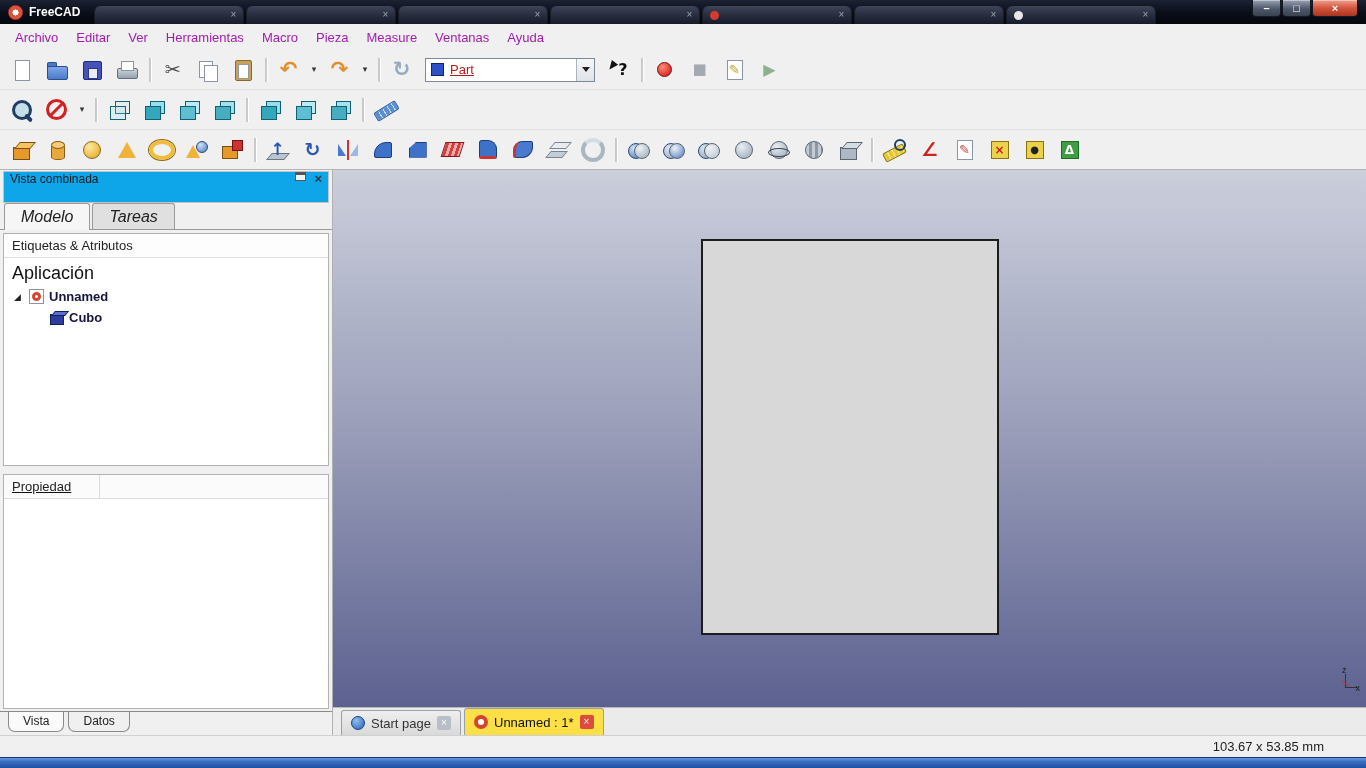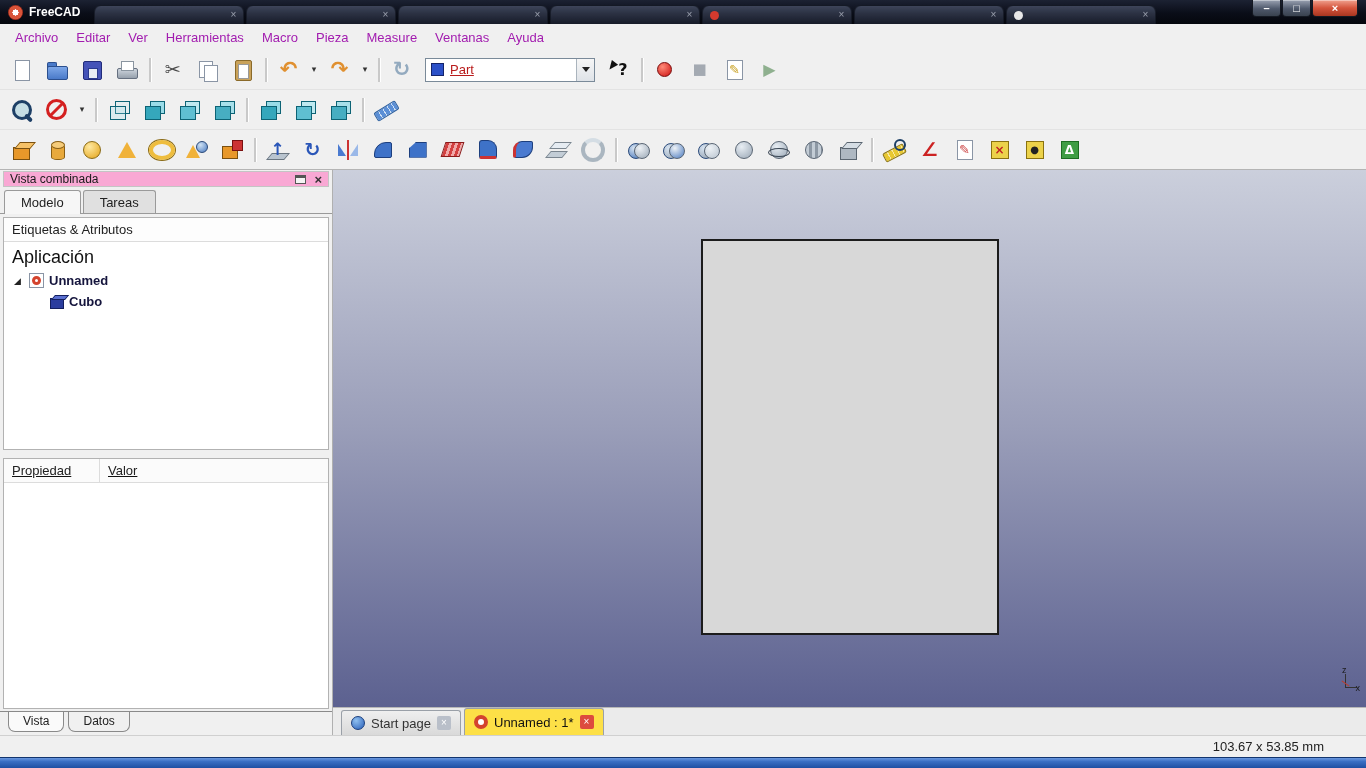--- a/index.html
+++ b/index.html
@@ -108,25 +108,25 @@
   .combo { display:flex; align-items:center; width:170px; height:24px; border:1px solid #7a8a99; background:#fff; margin:0 6px; }
   .ccube { width:13px; height:13px; margin-left:5px; background:#2b50c8; border:1px solid #14246a; }
   .ctext { flex:1; padding-left:6px; font-size:13px; color:#b91c1c;text-decoration:underline; }
   .carrow { width:18px; height:100%; background:linear-gradient(#f6f6f6,#dfe3e8); border-left:1px solid #aab4bd; display:flex; align-items:center; justify-content:center; }
   .da { width:0; height:0; border-left:4px solid transparent; border-right:4px solid transparent; border-top:5px solid #222; }
 
   
   .main { display:flex; height:565px; }
 
   .sidepanel { width:333px; flex:0 0 auto; background:#f0f0f0; border-right:1px solid #b0b0b0; display:flex; flex-direction:column; }
-  .ptitle { height:16px; margin:1px 3px 0; display:flex; align-items:center; background:#f9a8d4; border:1px solid #c4c4c4; padding:0 6px; font-size:12px; color:#1a1a1a; }
+  .ptitle { height:32px; margin:1px 3px 0; display:flex; align-items:flex-start; background:#0ea5e9; border:1px solid #c4c4c4; padding:0 6px; font-size:12px; color:#1a1a1a; }
   .pfloat { margin-left:auto; width:11px; height:9px; border:1px solid #555; border-top:3px solid #555; background:#f4f4f4; }
   .pclose { margin-left:8px; color:#333; font-size:13px; font-weight:bold; line-height:1; }
   .paneltabs { display:flex; height:27px; align-items:flex-end; padding-left:4px; border-bottom:1px solid #9a9a9a; }
-  .ptab { padding:4px 16px 3px; font-size:13px; color:#222; background:#e0e0e0; border:1px solid #9a9a9a; border-bottom:none; border-radius:3px 3px 0 0; margin-right:2px; }
+  .ptab { padding:4px 16px 3px; font-size:16px; color:#222; background:#e0e0e0; border:1px solid #9a9a9a; border-bottom:none; border-radius:3px 3px 0 0; margin-right:2px;font-style:italic; }
   .ptab.active { background:#f6f6f6; margin-bottom:-1px; padding-bottom:4px; }
   .treebox { margin:3px 3px 0; height:233px; background:#fff; border:1px solid #b2b2b2; display:flex; flex-direction:column; overflow:hidden; }
   .lhead { padding:4px 8px; border-bottom:1px solid #dcdcdc; background:#fdfdfd; font-size:13px; color:#222; }
   .tree-root { padding:5px 8px 2px; font-size:18px; color:#111; }
   .trow { display:flex; align-items:center; gap:5px; padding:3px 4px; font-size:13px; }
   .trow.doc { padding-left:10px; }
   .trow.obj { padding-left:46px; }
   .expander { font-size:9px; color:#222; width:10px; font-family:"DejaVu Sans",sans-serif; }
   .doc-icon { width:15px; height:15px; background:#fff; border:1px solid #8a95a5; position:relative; flex:0 0 auto; }
   .doc-icon::after { content:""; position:absolute; inset:2px; border-radius:50%; border:3px solid #d4442e; background:#fff; }
@@ -556,21 +556,20 @@
       </div>
       <div class="trow obj">
         <span class="cube-icon"></span>
         <span class="tlabel bold">Cubo</span>
       </div>
     </div>
     <div class="vs vsplit"></div>
     <div class="propbox">
       <div class="phead">
         <div class="pcell1">Propiedad</div>
-        <div class="pcell2">Valor</div>
       </div>
     </div>
     <div class="btabs">
       <div class="btab active">Vista</div>
       <div class="btab">Datos</div>
     </div>
   </div>
 
   <div class="viewcol">
     <div class="viewport">

